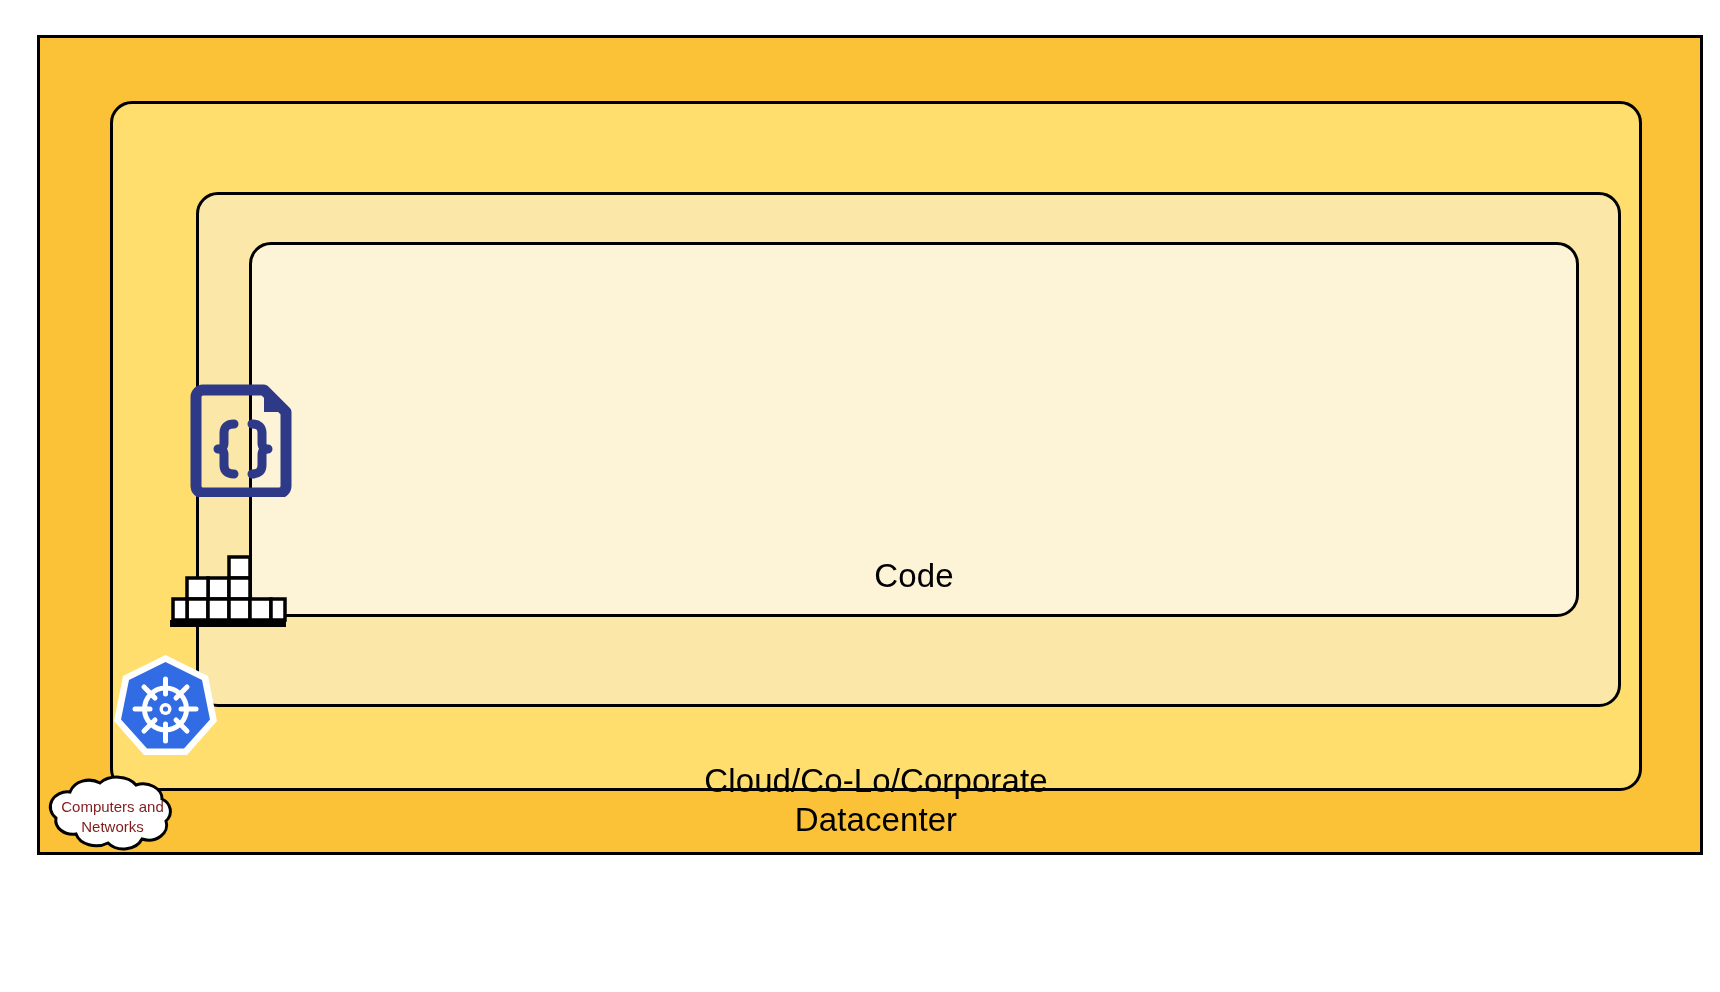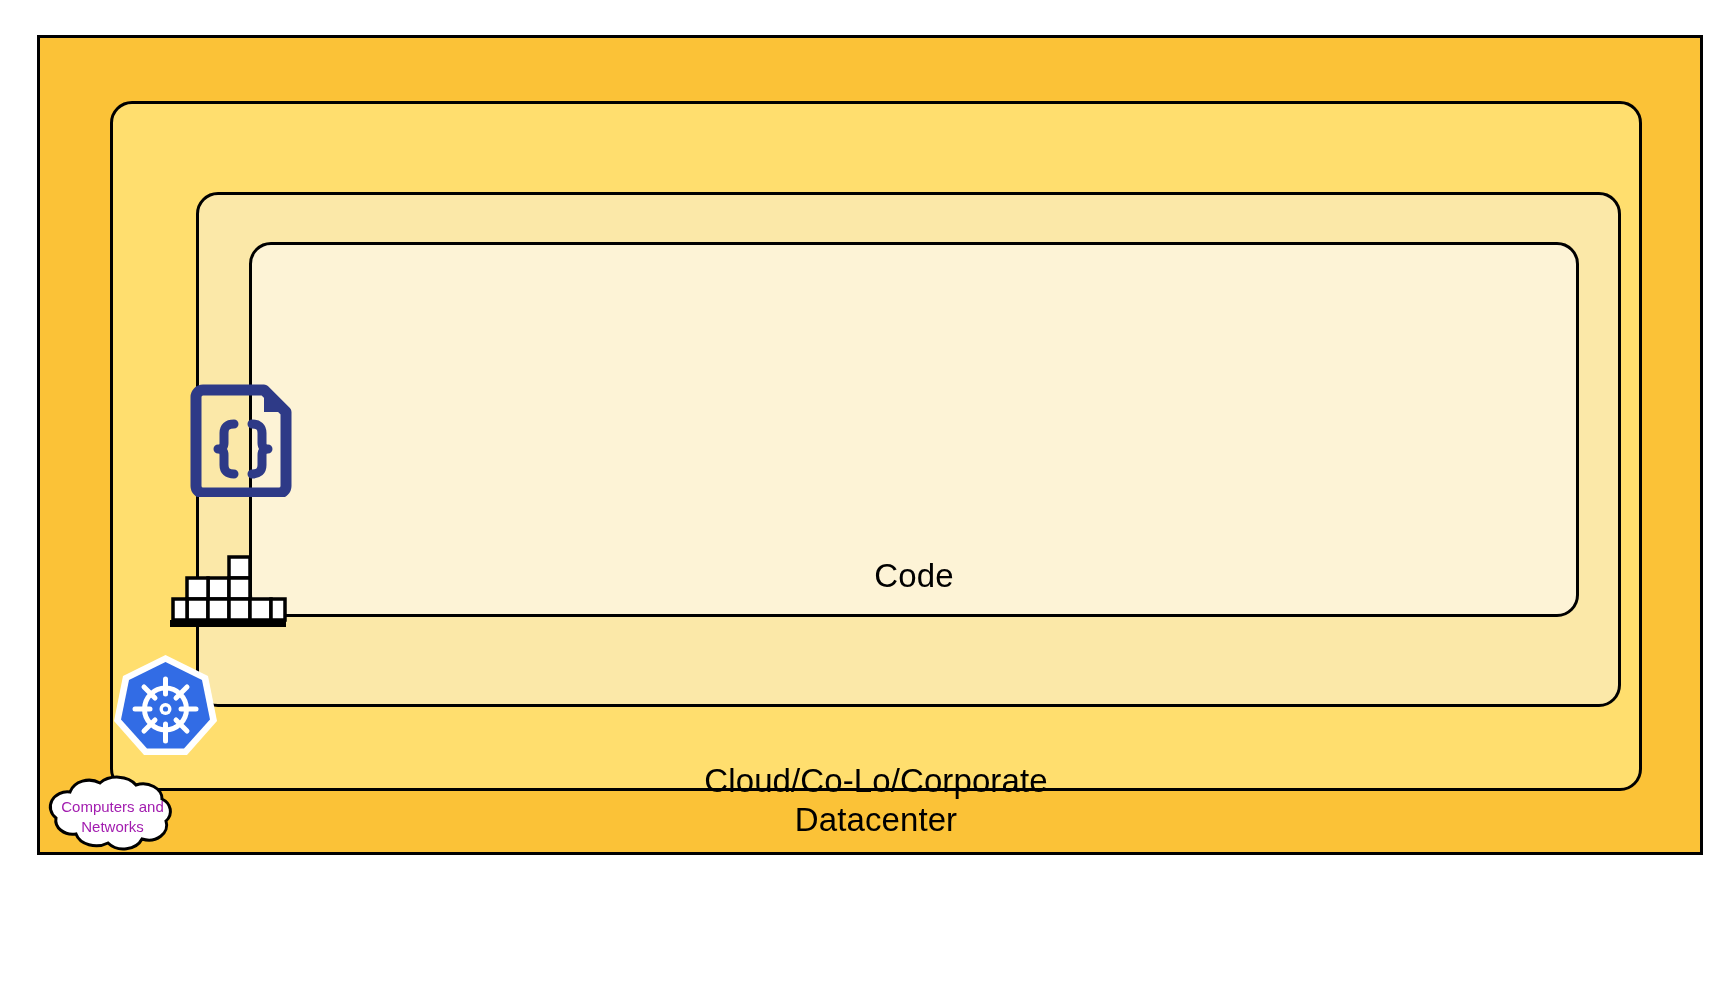--- a/index.html
+++ b/index.html
@@ -56,21 +56,21 @@
   .icon-k8s svg{display:block;width:100%;height:100%;}
 
   
   .cloud-callout{
     position:absolute;left:30px;top:770px;width:165px;height:92px;
   }
   .cloud-callout svg{position:absolute;left:0;top:0;width:100%;height:100%;}
   .cloud-text{
     position:absolute;left:0;top:0;width:165px;height:92px;
     display:flex;flex-direction:column;align-items:center;justify-content:center;
-    font-size:15px;line-height:1.35;color:#a21caf;text-align:center;white-space:pre-line;
+    font-size:15px;line-height:1.35;color:#7f1d1d;text-align:center;white-space:pre-line;
     padding-top:2px;box-sizing:border-box;
   }
 </style>
 </head>
 <body>
 
 <div id="stage">
 
   <div class="layer-datacenter">
 

